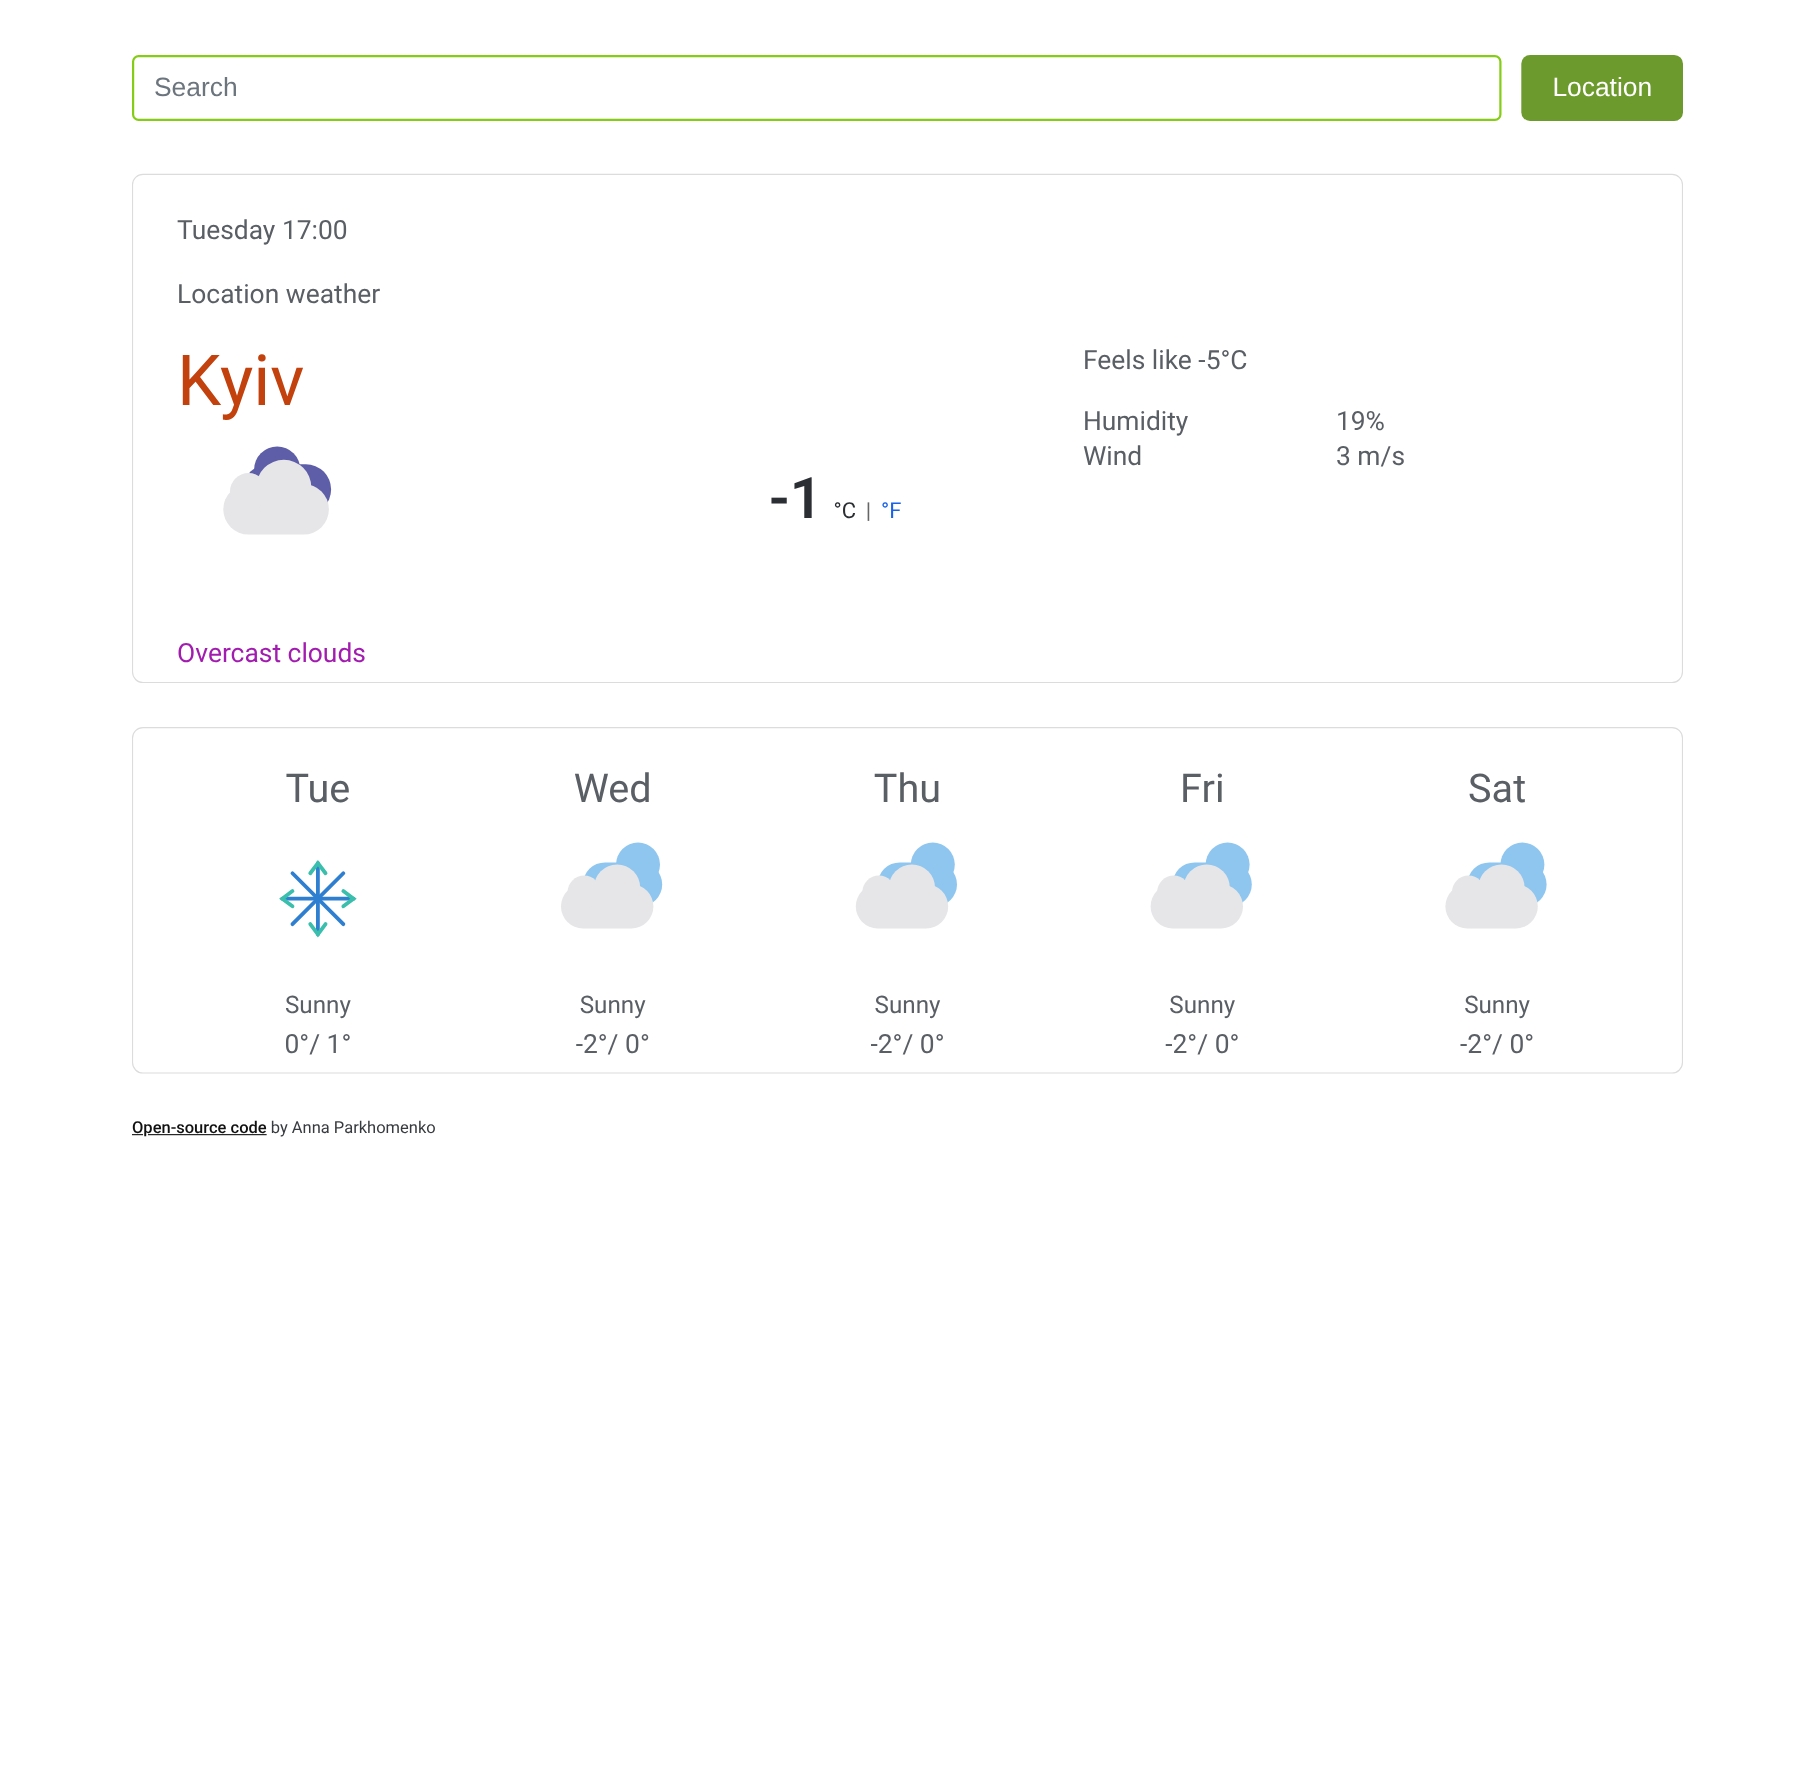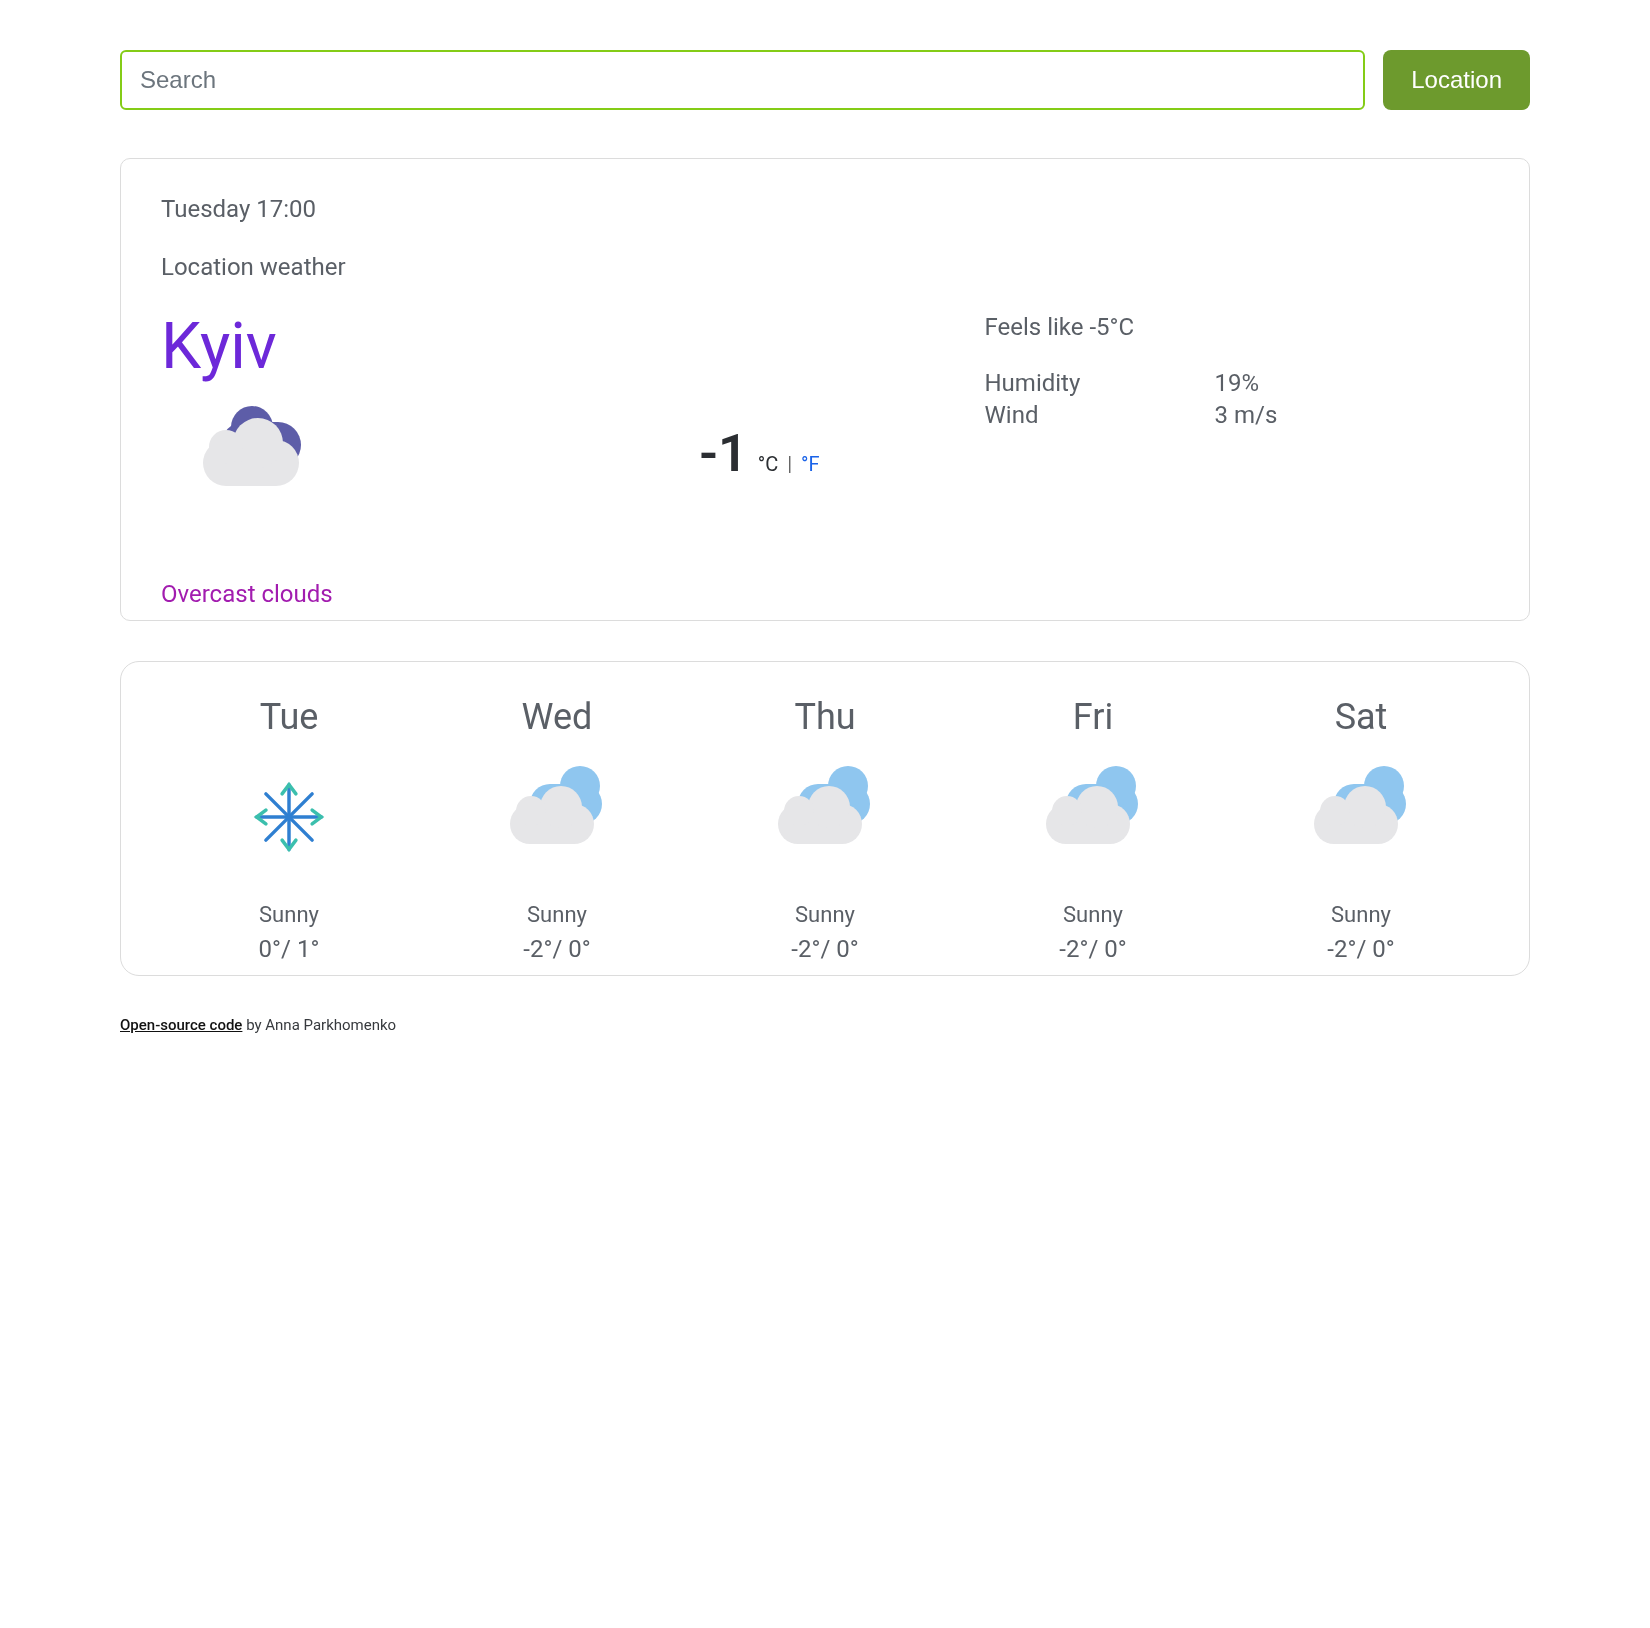--- a/index.html
+++ b/index.html
@@ -51,21 +51,21 @@
   }
   .current-row {
     display: flex;
     gap: 20px;
   }
   .city-col { flex: 0 0 39%; }
   .city {
     font-size: 64px;
     font-weight: 400;
     margin: 10px 0 30px 0;
-    color: #6d28d9;
+    color: #c2410c;
   }
   .icon-box { margin-left: 36px; margin-top: 36px;}
   .desc {
     color: #a21caf;
     font-size: 24px;
     margin-top: 80px;
   }
   .temp-col {
     flex: 0 0 20%;
     display:flex;
@@ -95,21 +95,20 @@
   .stat-row {
     display:flex;
     color:#5a5f66;
     font-size:24px;
     margin-bottom:4px;
   }
   .stat-row .label { width: 230px; }
   .forecast-card {
     display:flex;
     gap: 12px;
-    border-radius: 19px;
   }
   .fday {
     flex:1;
     text-align:center;
   }
   .fday .dname {
     font-size: 36px;
     color:#5a5f66;
     margin: 4px 0 36px 0;
     font-weight:400;

